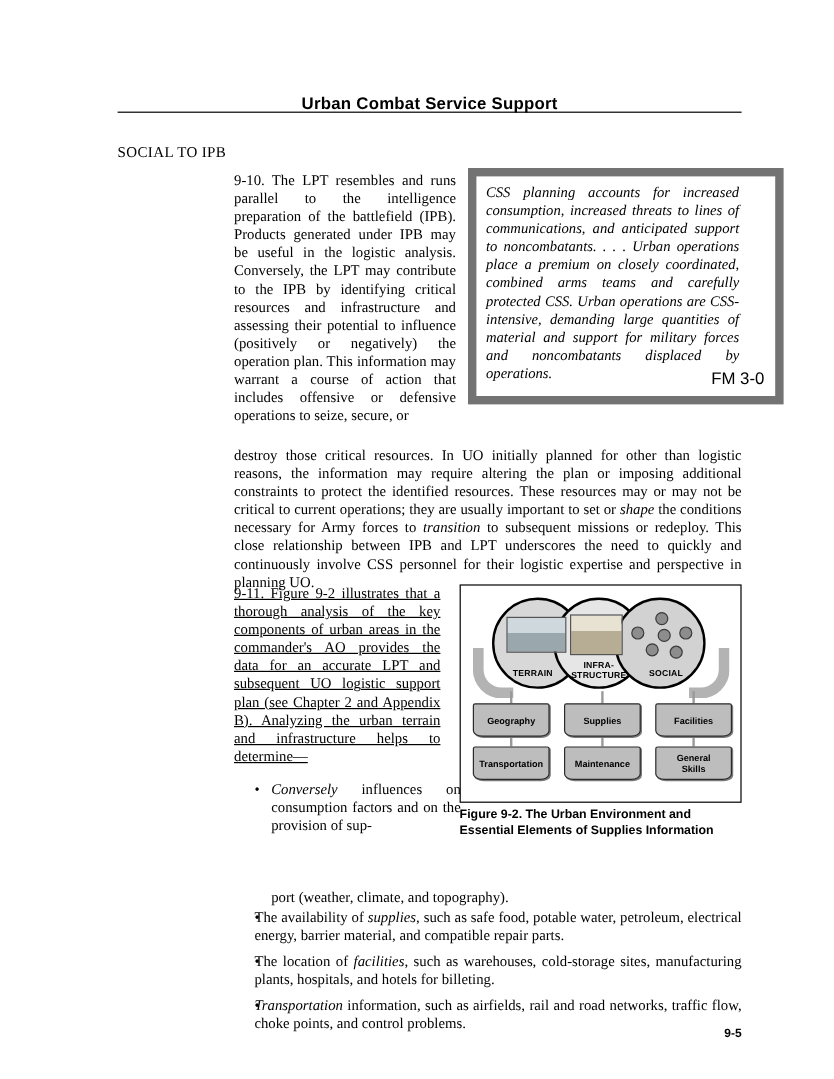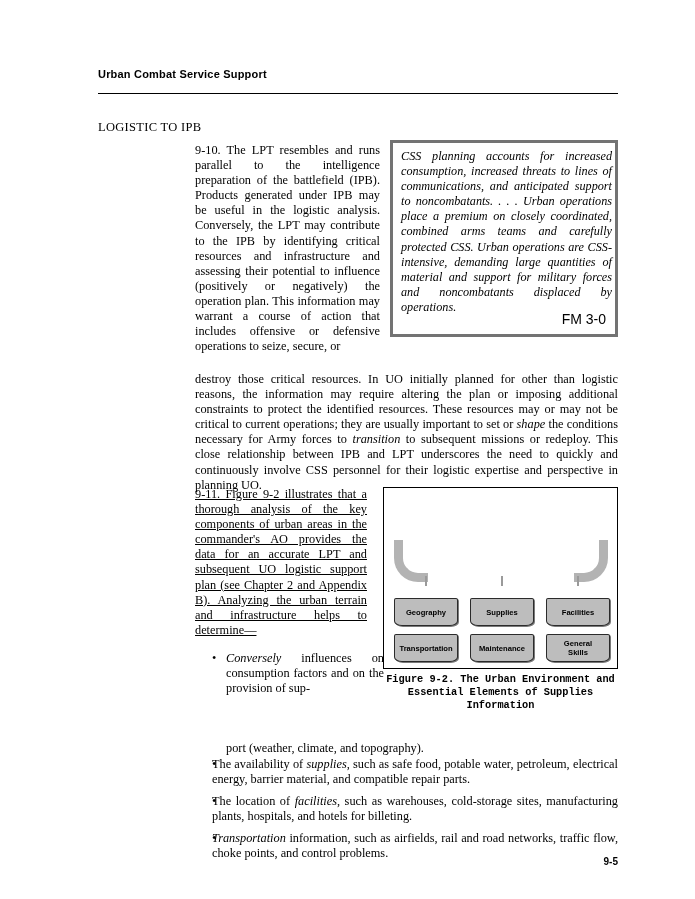--- a/index.html
+++ b/index.html
@@ -18,26 +18,26 @@
   .page {
     position: absolute;
     left: 0; top: 0;
     width: 695px;
     height: 899px;
   }
   
   .running-head {
     position: absolute;
     left: 98px;
-    top: 68px;
+    top: 78px;
     width: 520px;
-    text-align: left;
-    font-family: "Liberation Sans", sans-serif;
-    font-weight: bold;
-    font-size: 11px;
+    text-align: center;
+    font-family: "Liberation Sans", sans-serif;
+    font-weight: bold;
+    font-size: 14px;
     letter-spacing: 0.2px;
   }
   .header-rule {
     position: absolute;
     left: 98px;
     top: 93px;
     width: 520px;
     height: 1px;
     background: #000;
   }
@@ -74,23 +74,23 @@
     top: 487px;
     width: 172px;
     text-decoration: underline;
   }
 
   
   .quote-box {
     position: absolute;
     left: 390px;
     top: 140px;
-    width: 228px;
+    width: 263px;
     height: 197px;
-    border: 3px solid #737373;
+    border: 7px solid #737373;
     box-sizing: border-box;
   }
   .quote-text {
     position: absolute;
     left: 8px;
     top: 6px;
     width: 211px;
     font-style: italic;
     font-size: 12.2px;
     line-height: 15.1px;
@@ -114,22 +114,22 @@
     height: 182px;
     border: 1px solid #000;
     box-sizing: border-box;
     background: #ffffff;
   }
   .fig-caption {
     position: absolute;
     left: 383px;
     top: 673px;
     width: 235px;
-    text-align: center;
-    font-family: Liberation Mono, monospace;
+    text-align: left;
+    font-family: Liberation Sans, sans-serif;
     font-weight: bold;
     font-size: 10.3px;
     line-height: 13px;
   }
 
   
   .bullets {
     position: absolute;
     left: 212px;
     top: 651px;
@@ -246,54 +246,75 @@
     box-sizing: border-box;
     font-family: "Liberation Sans", sans-serif;
     font-size: 7.6px;
     font-weight: bold;
     display: flex;
     align-items: center;
     justify-content: center;
     text-align: center;
     line-height: 9px;
     box-shadow: 1px 1px 0 #7a7a7a;
-    margin-top: 12px;
   }
   .c0 { left: 0px; }
   .c1 { left: 76px; }
   .c2 { left: 152px; }
   .connector {
     position: absolute;
     background: #9a9a9a;
   }
 </style>
 </head>
 <body>
 
 <div class="page">
 
   <div class="running-head">Urban Combat Service Support</div>
   <div class="header-rule"></div>
 
-  <div class="sec-head" id="head-support">LOGISTIC TO IPB</div>
+  <div class="sec-head" id="head-support">SOCIAL TO IPB</div>
 
   <div class="body-col" id="para910">9-10. The LPT resembles and runs parallel to the intelligence preparation of the battlefield (IPB). Products generated under IPB may be useful in the logistic analysis. Conversely, the LPT may contribute to the IPB by identifying critical resources and infrastructure and assessing their potential to influence (positively or negatively) the operation plan. This information may warrant a course of action that includes offensive or defensive operations to seize, secure, or</div>
 
   <div class="quote-box">
     <div class="quote-text">CSS planning accounts for increased consumption, increased threats to lines of communications, and anticipated support to noncombatants. . . . Urban operations place a premium on closely coordinated, combined arms teams and carefully protected CSS. Urban operations are CSS-intensive, demanding large quantities of material and support for military forces and noncombatants displaced by operations.</div>
     <div class="quote-source">FM 3-0</div>
   </div>
 
   <div class="body-col" id="para910b">destroy those critical resources. In UO initially planned for other than logistic reasons, the information may require altering the plan or imposing additional constraints to protect the identified resources. These resources may or may not be critical to current operations; they are usually important to set or <em>shape</em> the conditions necessary for Army forces to <em>transition</em> to subsequent missions or redeploy. This close relationship between IPB and LPT underscores the need to quickly and continuously involve CSS personnel for their logistic expertise and perspective in planning UO.</div>
 
 
   <div class="body-col" id="para911">9-11. Figure 9-2 illustrates that a thorough analysis of the key components of urban areas in the commander's AO provides the data for an accurate LPT and subsequent UO logistic support plan (see Chapter 2 and Appendix B). Analyzing the urban terrain and infrastructure helps to determine—</div>
 
   <div class="figure-wrap">
 
+    <div class="venn-area">
+      <div class="circ circ-terrain"></div>
+      <div class="circ circ-infra"></div>
+      <div class="circ circ-social"></div>
+
+      <div class="thumb thumb-terrain"></div>
+      <div class="thumb thumb-infra"></div>
+
+      <div class="social-dots">
+        <div class="sdot" style="left:24px; top:0px;"></div>
+        <div class="sdot" style="left:4px; top:12px;"></div>
+        <div class="sdot" style="left:44px; top:12px;"></div>
+        <div class="sdot" style="left:16px; top:26px;"></div>
+        <div class="sdot" style="left:36px; top:28px;"></div>
+        <div class="sdot" style="left:26px; top:14px;"></div>
+      </div>
+
+      <div class="venn-label lbl-terrain">TERRAIN</div>
+      <div class="venn-label lbl-infra" style="white-space:pre-line;">INFRA-
+STRUCTURE</div>
+      <div class="venn-label lbl-social">SOCIAL</div>
+    </div>
 
     <div class="arrow-curve arrow-left"></div>
     <div class="arrow-curve arrow-right"></div>
 
     <div class="connector" style="left:41px; top:88px; width:2px; height:10px;"></div>
     <div class="connector" style="left:117px; top:88px; width:2px; height:10px;"></div>
     <div class="connector" style="left:193px; top:88px; width:2px; height:10px;"></div>
     <div class="connector" style="left:41px; top:126px; width:2px; height:8px;"></div>
     <div class="connector" style="left:117px; top:126px; width:2px; height:8px;"></div>
     <div class="connector" style="left:193px; top:126px; width:2px; height:8px;"></div>

